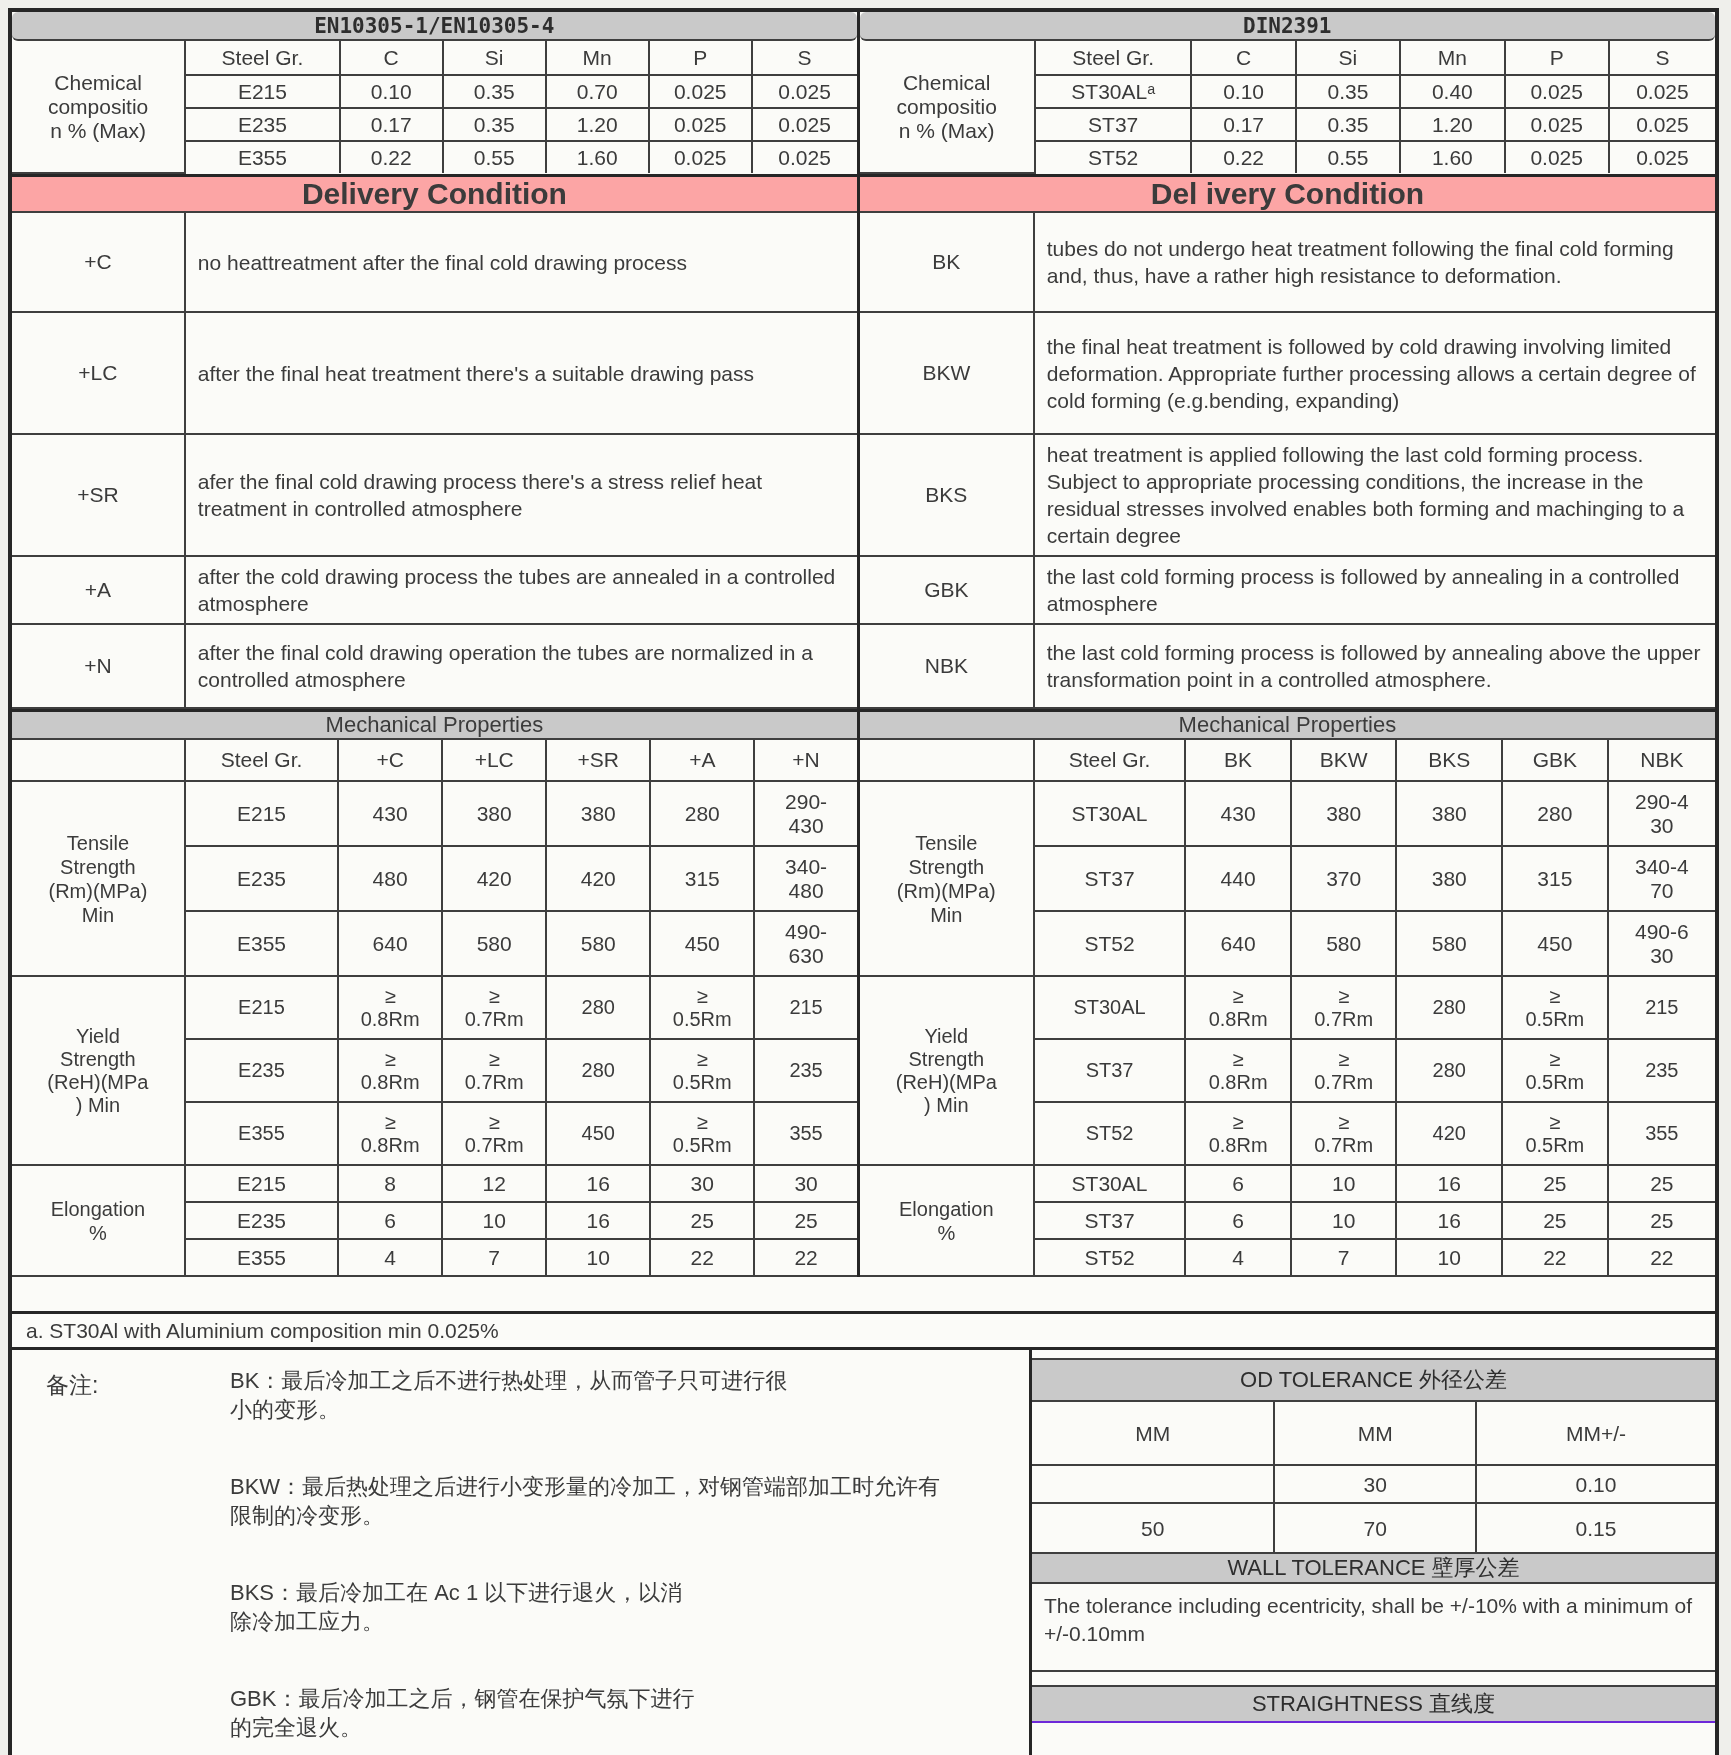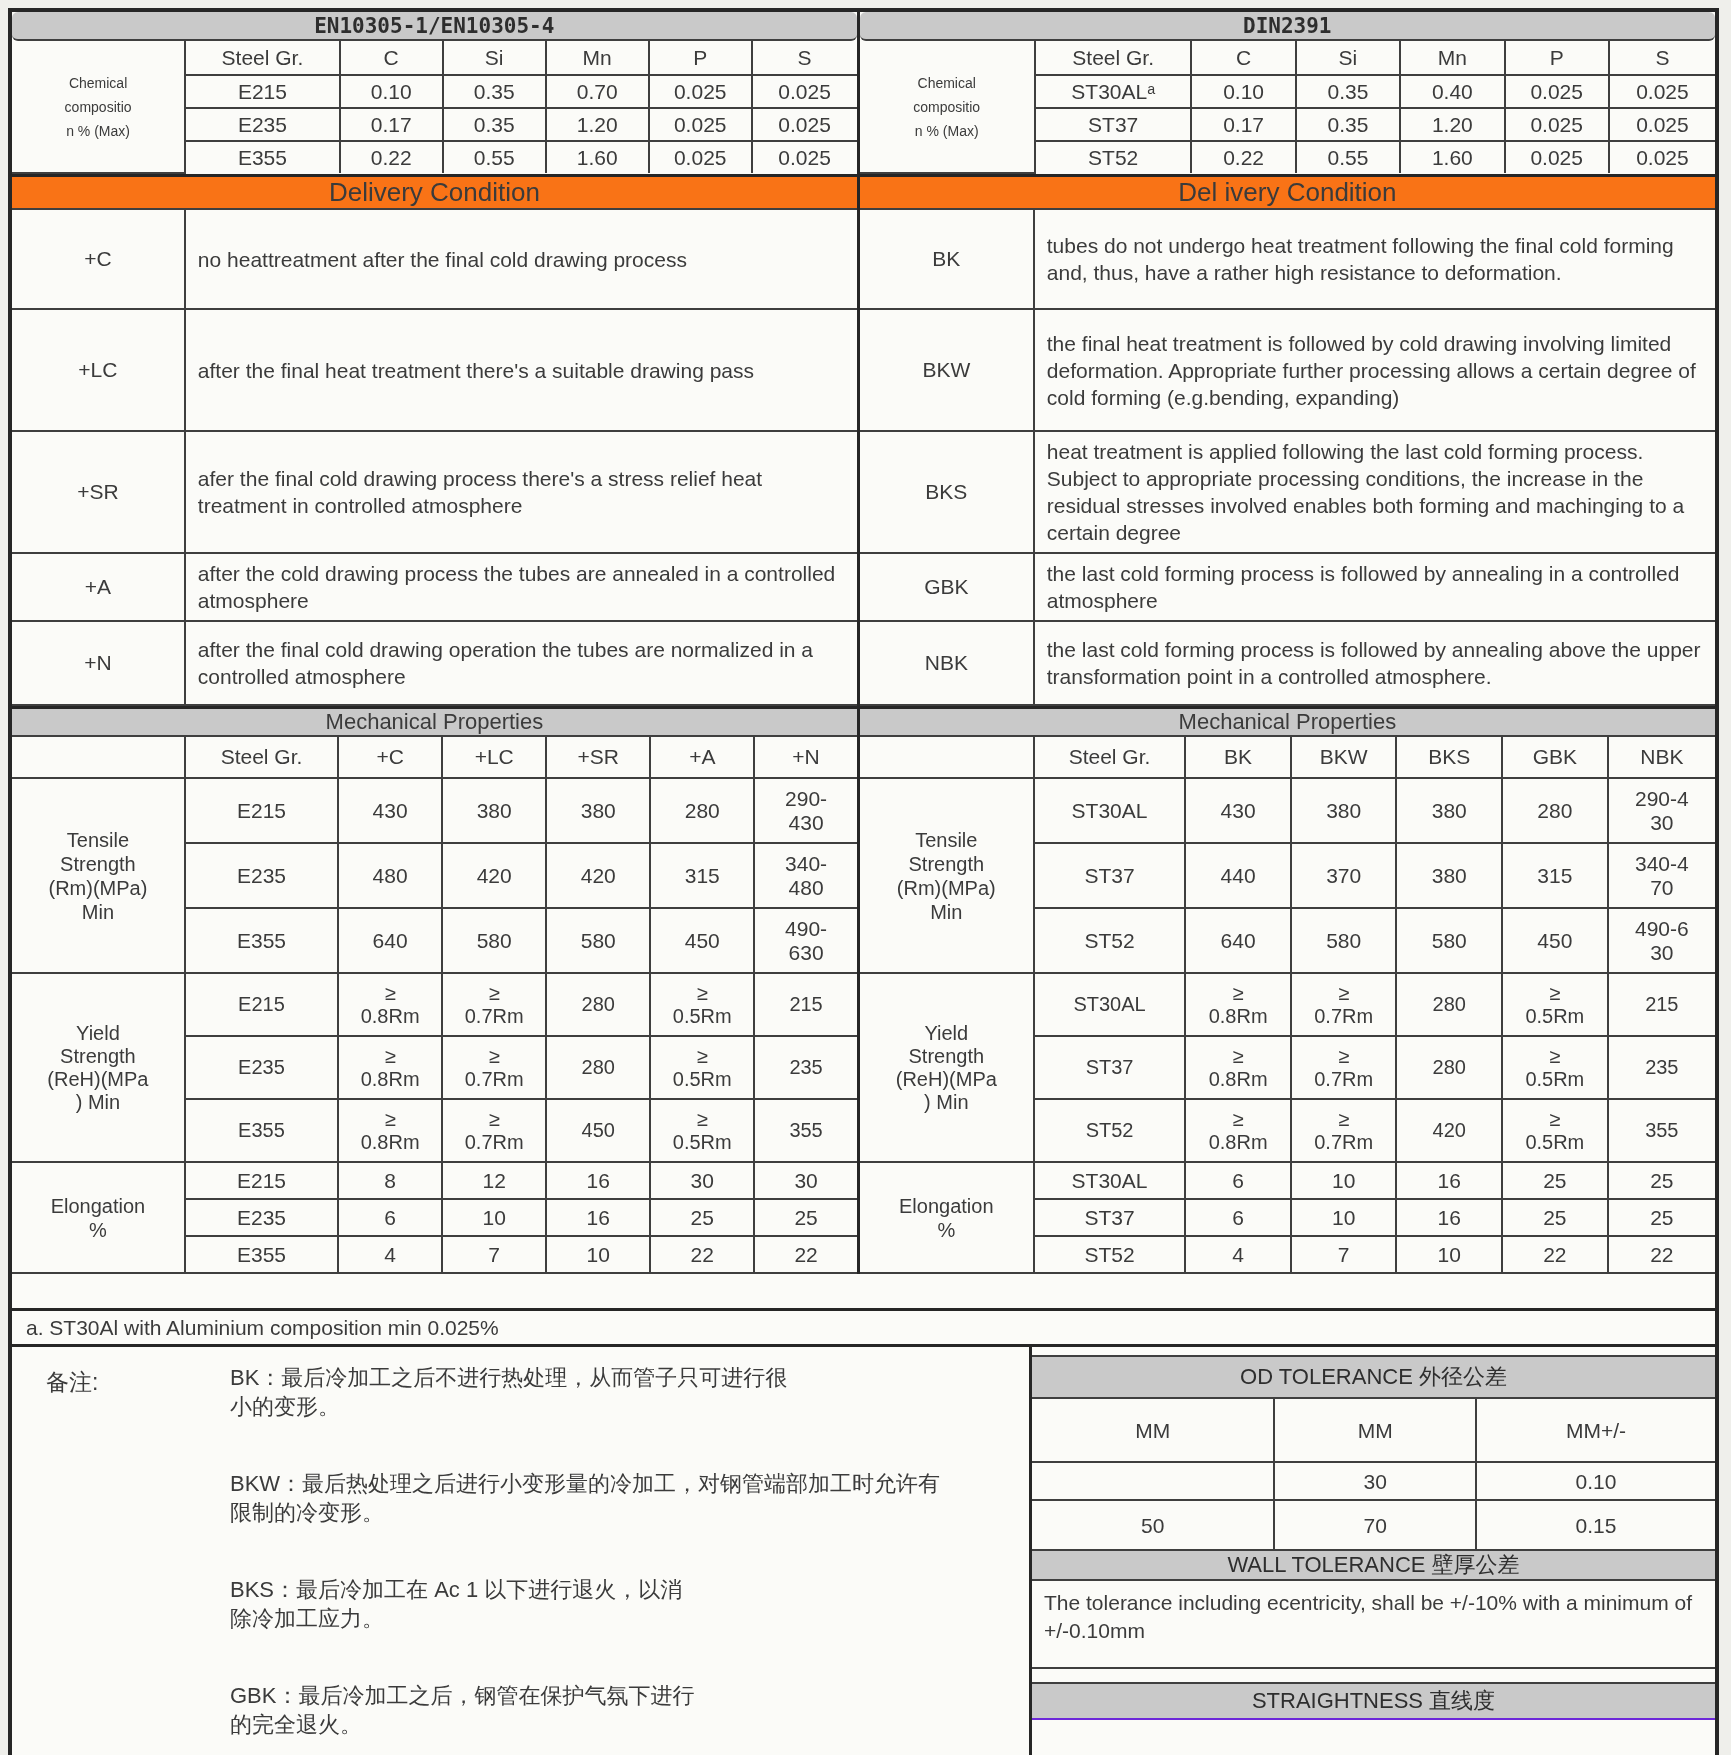--- a/index.html
+++ b/index.html
@@ -12,29 +12,29 @@
   table{border-collapse:collapse;width:100%;table-layout:fixed;}
   td,th{border:2px solid #3f3f3f;text-align:center;font-weight:normal;font-size:21px;padding:2px 4px;white-space:pre-line;overflow:hidden;}
 
   
   .chem-sec{display:flex;}
   .half{width:846px;}
   .half.rh{width:857px;border-left:3px solid #262626;}
   .half .bar{height:27px;border-bottom:2px solid #3f3f3f;}
   .chem td{height:27px;}
   .chem tr.hdr td{height:29px;}
-  .chem .lbl{font-size:14px;line-height:24px;}
+  .chem .lbl{font-size:21px;line-height:24px;}
   .chem table, .chem{width:100%;}
   .chem td:first-child{border-left:none;} .chem td:last-child{border-right:none;}
   .chem tr:last-child td{border-bottom:none;} .chem tr.hdr td{border-top:none;}
 
   
   .delivery{border-top:3px solid #262626;}
   .delivery td{text-align:left;vertical-align:middle;}
-  .delivery .bar-cell{background:#f97316;text-align:center;height:26px;font-size:26px;padding:0;}
+  .delivery .bar-cell{background:#fca5a5;text-align:center;height:26px;font-size:30px;padding:0;font-weight:bold;}
   .delivery .code{text-align:center;font-size:21px;}
   .delivery .desc{font-size:21px;line-height:27px;padding:6px 12px;}
   .delivery td:first-child{border-left:none;} .delivery td:last-child{border-right:none;}
   .delivery tr:first-child td{border-top:none;}
   .cdiv{border-left:3px solid #262626 !important;}
 
   
   .mech{border-top:3px solid #262626;}
   .mech td{font-size:21px;line-height:24px;}
   .mech .bar-cell{background:#c9c9c9;height:26px;padding:0;font-size:22px;}

